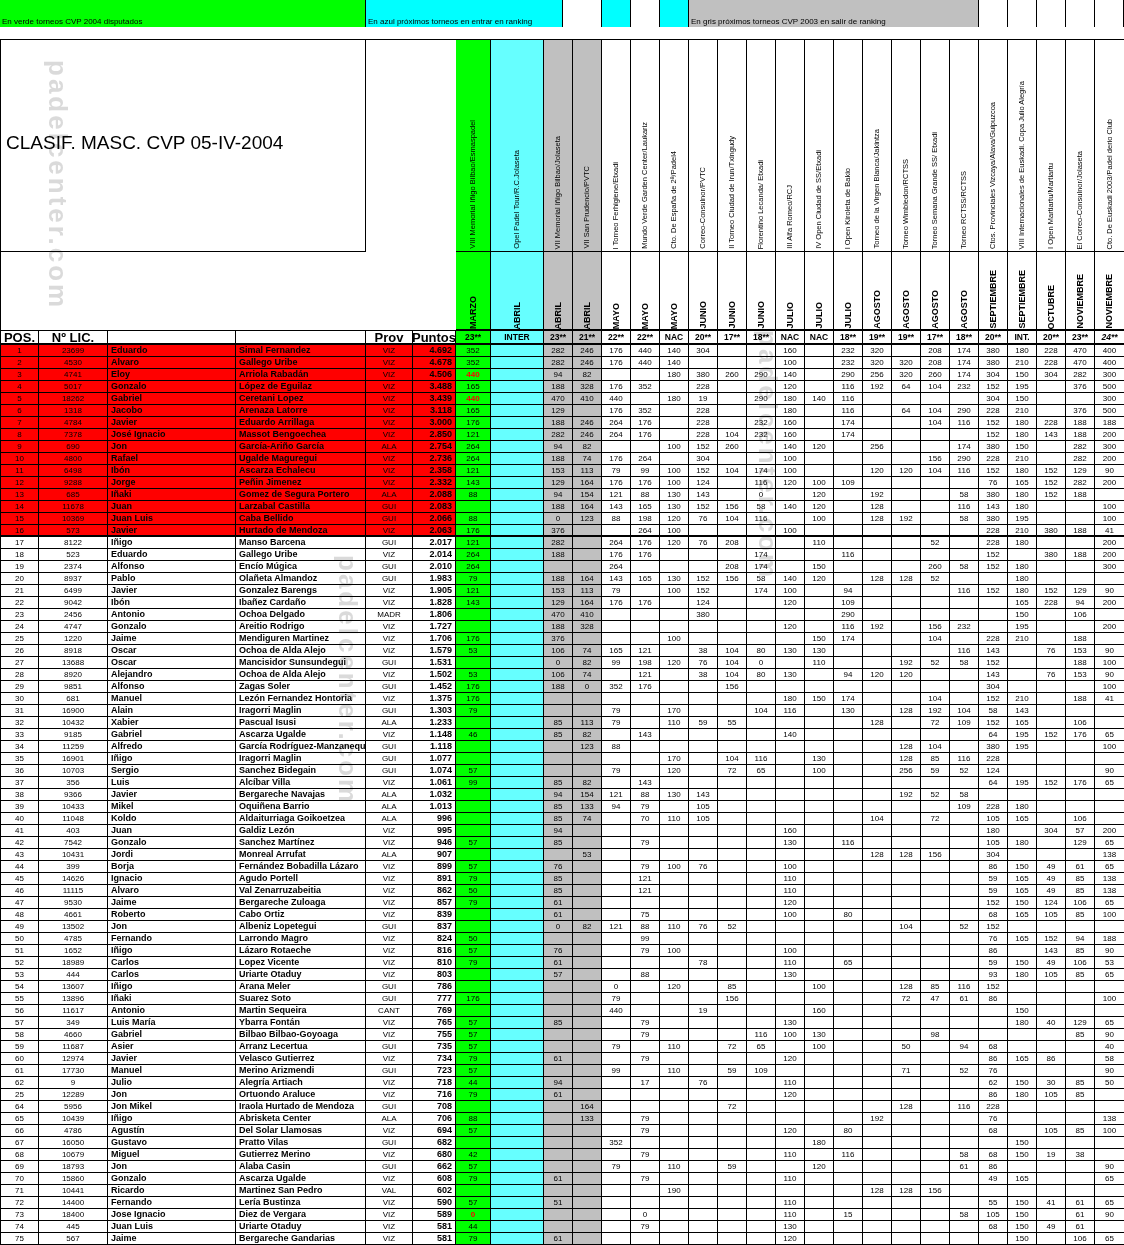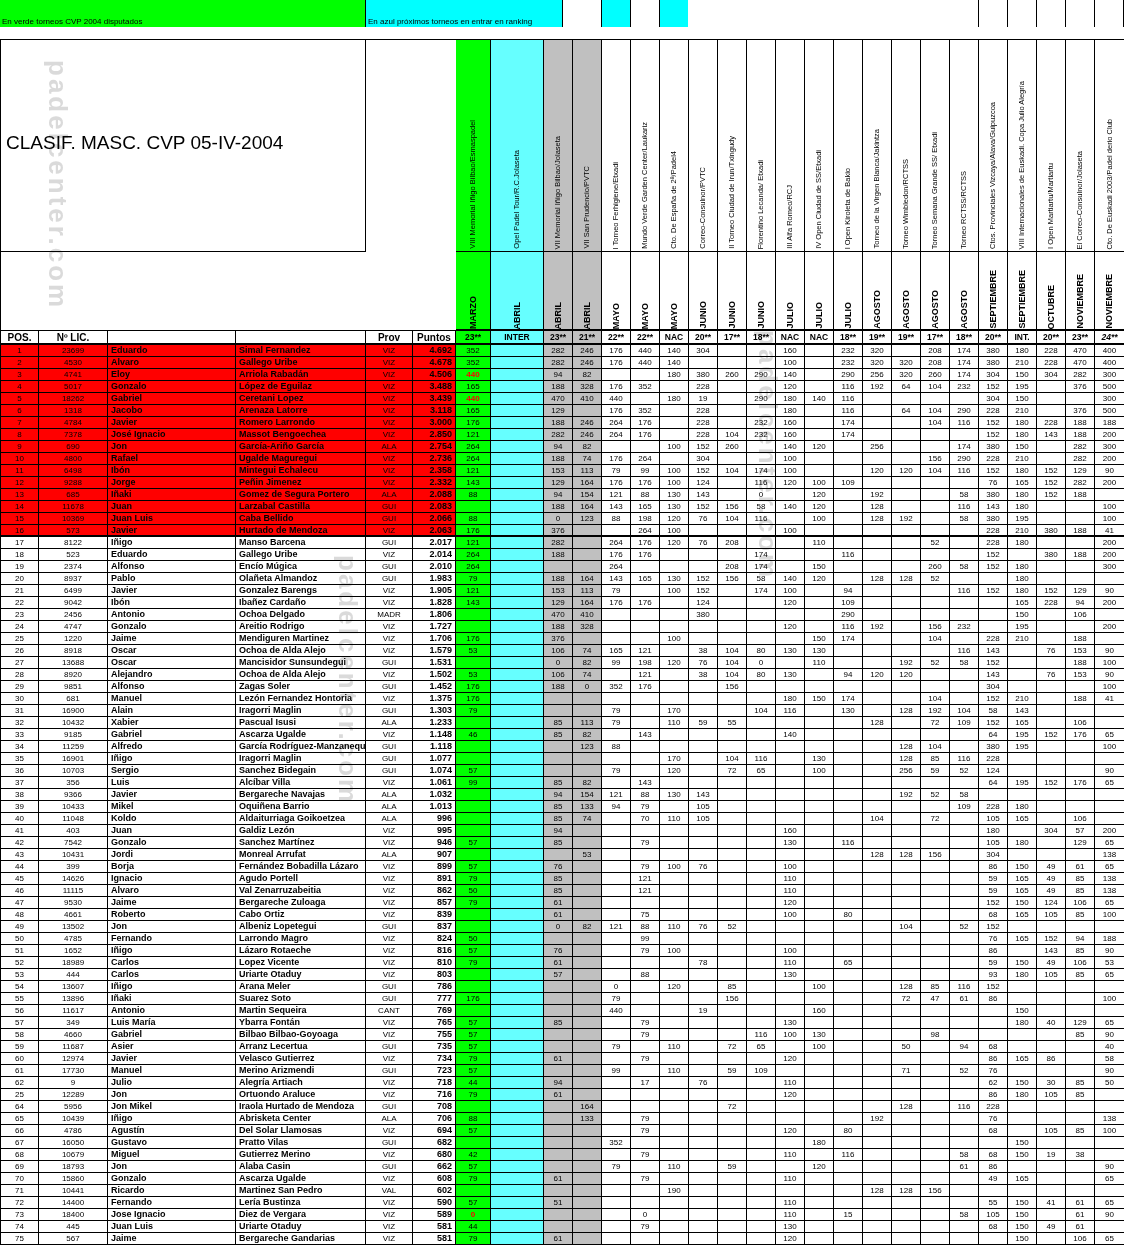--- a/index.html
+++ b/index.html
@@ -19,21 +19,21 @@
          font-size:7.5px;line-height:1;padding:2px 0 4px 0;}
   .vmonth{writing-mode:vertical-rl;transform:rotate(180deg);white-space:nowrap;
           font-weight:bold;font-size:9px;line-height:1;padding-bottom:3px;}
   .datecell{font-weight:bold;font-size:8.5px;align-items:center;justify-content:center;
             border-bottom-width:2px;line-height:1;}
   #titlecell{grid-column:1/5;grid-row:1;border-right:1px solid #000;border-bottom:1px solid #000;
              background:#fff;box-sizing:border-box;padding:92px 0 0 5px;font-size:19px;}
   #hdr-gap{grid-column:5/7;grid-row:1;background:#fff;box-sizing:border-box;}
   #mastercell{grid-column:1/7;grid-row:2;display:flex;align-items:center;box-sizing:border-box;
               padding-left:4px;color:#ff0000;font-weight:bold;font-size:13.5px;white-space:nowrap;background:#fff;}
-  .lblcell{grid-row:3;font-weight:bold;font-size:10px;display:flex;align-items:center;justify-content:center;
+  .lblcell{grid-row:3;font-weight:bold;font-size:13px;display:flex;align-items:center;justify-content:center;
            box-sizing:border-box;border-right:1px solid #000;border-bottom:2px solid #000;border-top:1px solid #000;background:#fff;}
   
   #grid{top:345px;left:0;width:1124px;height:900px;display:grid;
         grid-template-columns:38px 69px 128px 130px 47px 43px 35px 53px repeat(18,29px) 29px 30px;
         grid-auto-rows:12px;border-left:1px solid #000;}
   .c{box-sizing:border-box;border-right:1px solid #000;border-bottom:1px solid #000;
      font-size:8px;line-height:11px;white-space:nowrap;overflow:hidden;background:#fff;
      display:flex;align-items:center;justify-content:center;}
   .c.name{justify-content:flex-start;padding-left:3px;font-weight:bold;font-size:9px;}
   .c.pts{justify-content:flex-end;padding-right:3px;font-weight:bold;font-size:9px;}
@@ -57,20 +57,23 @@
   <div class="bandseg" style="left:0;width:365px;background:#00ff00;border-left:none;">
     <span>En verde torneos CVP 2004 disputados</span>
   </div>
   <div class="bandseg" style="left:365px;width:197px;background:#00ffff;">
     <span>En azul próximos torneos en entrar en ranking</span>
   </div>
   <div class="bandseg" style="left:562px;width:39px;"></div>
   <div class="bandseg" style="left:601px;width:29px;background:#00ffff;"></div>
   <div class="bandseg" style="left:630px;width:29px;"></div>
   <div class="bandseg" style="left:659px;width:29px;background:#00ffff;"></div>
+  <div class="bandseg" style="left:688px;width:290px;background:#c0c0c0;">
+    <span>En gris próximos torneos CVP 2003 en salir de ranking</span>
+  </div>
   <div class="bandseg" style="left:978px;width:29px;"></div>
   <div class="bandseg" style="left:1007px;width:29px;"></div>
   <div class="bandseg" style="left:1036px;width:29px;"></div>
   <div class="bandseg" style="left:1065px;width:29px;"></div>
   <div class="bandseg" style="left:1094px;width:30px;border-right:1px solid #000;"></div>
 </div>
 
 <div id="hdr" class="abs">
   <div id="titlecell">
     <span>CLASIF. MASC. CVP 05-IV-2004</span>
@@ -403,21 +406,21 @@
     <div class="c ">104</div>
     <div class="c ">290</div>
     <div class="c ">228</div>
     <div class="c ">210</div>
     <div class="c "></div>
     <div class="c ">376</div>
     <div class="c ">500</div>
     <div class="c  redrow">7</div>
     <div class="c  redrow">4784</div>
     <div class="c name redrow">Javier</div>
-    <div class="c name redrow">Romero Larrondo</div>
+    <div class="c name redrow">Eduardo Arrillaga</div>
     <div class="c  redrow">VIZ</div>
     <div class="c pts redrow">3.000</div>
     <div class="c green">176</div>
     <div class="c cyan"></div>
     <div class="c silver">188</div>
     <div class="c silver">246</div>
     <div class="c ">264</div>
     <div class="c ">176</div>
     <div class="c "></div>
     <div class="c ">228</div>
@@ -515,21 +518,21 @@
     <div class="c ">156</div>
     <div class="c ">290</div>
     <div class="c ">228</div>
     <div class="c ">210</div>
     <div class="c "></div>
     <div class="c ">282</div>
     <div class="c ">200</div>
     <div class="c  redrow">11</div>
     <div class="c  redrow">6498</div>
     <div class="c name redrow">Ibón</div>
-    <div class="c name redrow">Mintegui Echalecu</div>
+    <div class="c name redrow">Ascarza Echalecu</div>
     <div class="c  redrow">VIZ</div>
     <div class="c pts redrow">2.358</div>
     <div class="c green">121</div>
     <div class="c cyan"></div>
     <div class="c silver">153</div>
     <div class="c silver">113</div>
     <div class="c ">79</div>
     <div class="c ">99</div>
     <div class="c ">100</div>
     <div class="c ">152</div>

